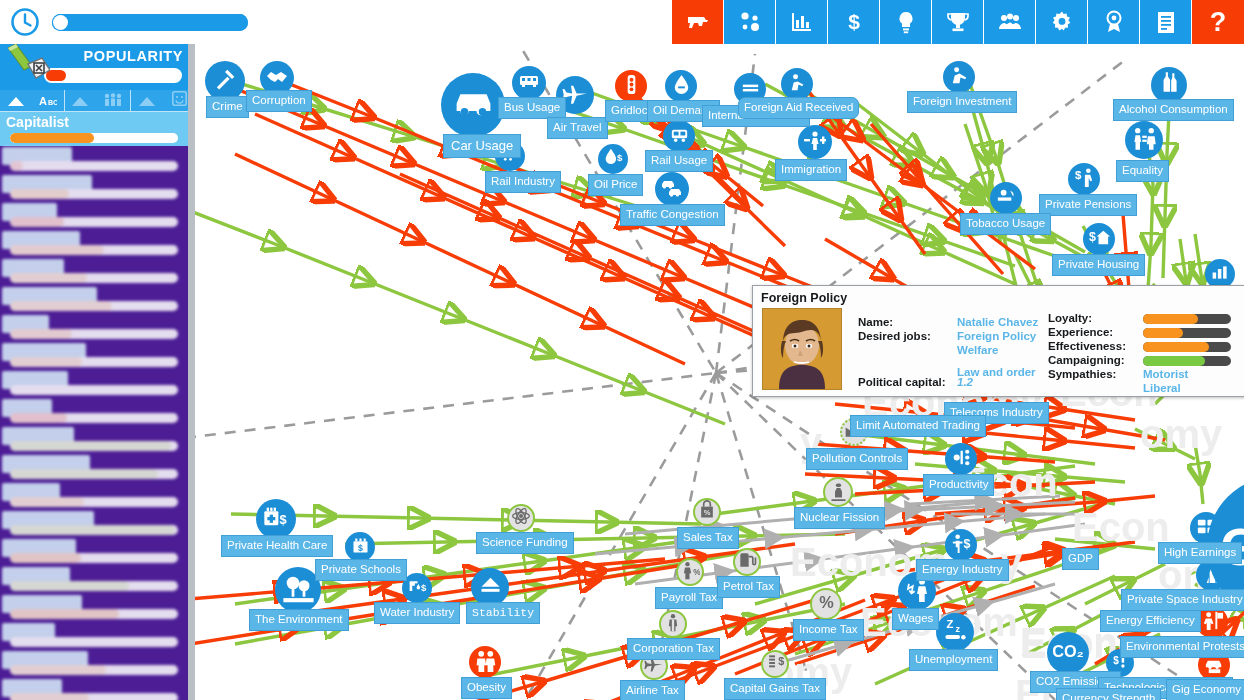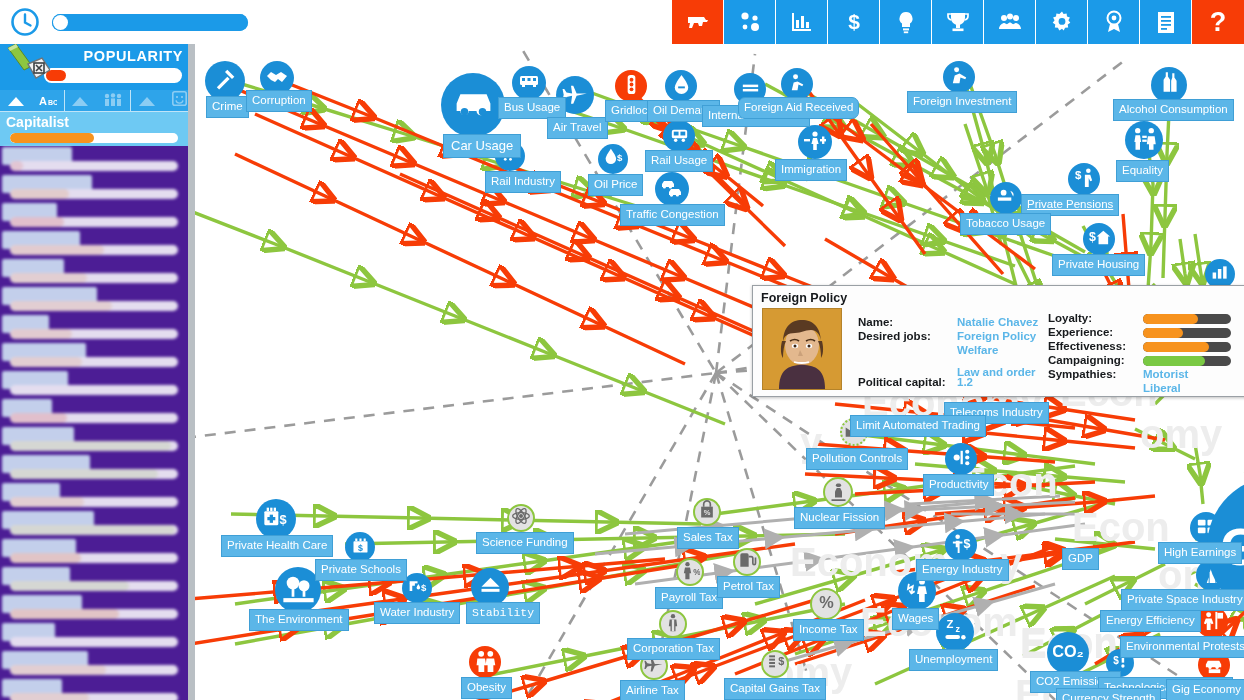--- a/index.html
+++ b/index.html
@@ -785,21 +785,21 @@
           </svg></span>
       </div>
       <div class="lbl" style="left: 921px; top: 116px; z-index: 36;">Equality</div>
       <div class="node blue" style="left: 873px; top: 119px; width: 32px; height: 32px;">
         <span class="gl"><svg width="23" height="23" viewBox="0 0 24 24">
             <text x="2" y="14" font-size="12" font-weight="bold" fill="currentColor" font-family="Liberation Sans, sans-serif">$</text>
             <circle cx="16" cy="5" r="2.4" fill="currentColor"></circle>
             <path fill="currentColor" d="M13 9h5l2 6-2 1-1.6-3.4V22h-4V9z"></path>
           </svg></span>
       </div>
-      <div class="lbl" style="left: 826px; top: 150px; z-index: 37; text-decoration: underline;">Private Pensions</div>
+      <div class="lbl" style="left: 844px; top: 150px; z-index: 37;">Private Pensions</div>
       <div class="node blue" style="left: 795px; top: 138px; width: 32px; height: 32px;">
         <span class="gl"><svg width="23" height="23" viewBox="0 0 24 24">
             <rect x="3" y="13" width="14" height="3.4" fill="currentColor"></rect>
             <path fill="currentColor" d="M16 6c3 1 4 3 3 6"></path>
             <circle cx="9" cy="8" r="3" fill="currentColor"></circle>
           </svg></span>
       </div>
       <div class="lbl" style="left: 765px; top: 169px; z-index: 38;">Tobacco Usage</div>
       <div class="node blue" style="left: 888px; top: 179px; width: 32px; height: 32px;">
         <span class="gl"><svg width="23" height="23" viewBox="0 0 24 24">
@@ -1068,21 +1068,21 @@
   </div>
 
   <div id="mc-fields">
       <div class="mc-k" style="left: 105px; top: 30px;">Name:</div>
       <div class="mc-v" style="left: 204px; top: 30px;">Natalie Chavez</div>
       <div class="mc-k" style="left: 105px; top: 44px;">Desired jobs:</div>
       <div class="mc-v" style="left: 204px; top: 44px;">Foreign Policy</div>
       <div class="mc-v" style="left: 204px; top: 58px;">Welfare</div>
       <div class="mc-v" style="left: 204px; top: 80px;">Law and order</div>
       <div class="mc-k" style="left: 105px; top: 90px;">Political capital:</div>
-      <div class="mc-v" style="left: 204px; top: 90px;">1.2</div>
+      <div class="mc-v" style="left: 204px; top: 90px; font-style: italic;">1.2</div>
     </div>
   <div id="mc-stats">
       <div class="mc-k" style="left: 295px; top: 26px;">Loyalty:</div>
       <div class="mc-bar" style="left: 390px; top: 28px;">
         <i style="width: 62%; background: rgb(247, 147, 30);"></i>
       </div>
       <div class="mc-k" style="left: 295px; top: 40px;">Experience:</div>
       <div class="mc-bar" style="left: 390px; top: 42px;">
         <i style="width: 45%; background: rgb(247, 147, 30);"></i>
       </div>

